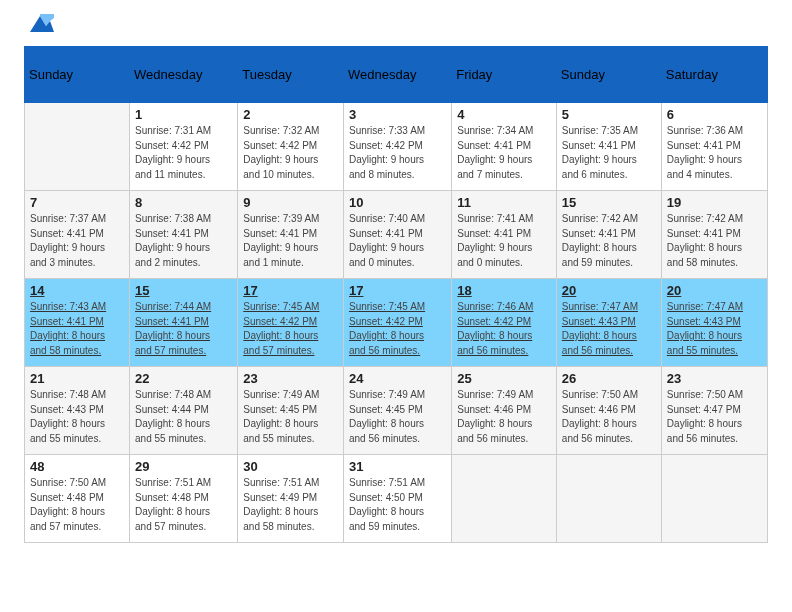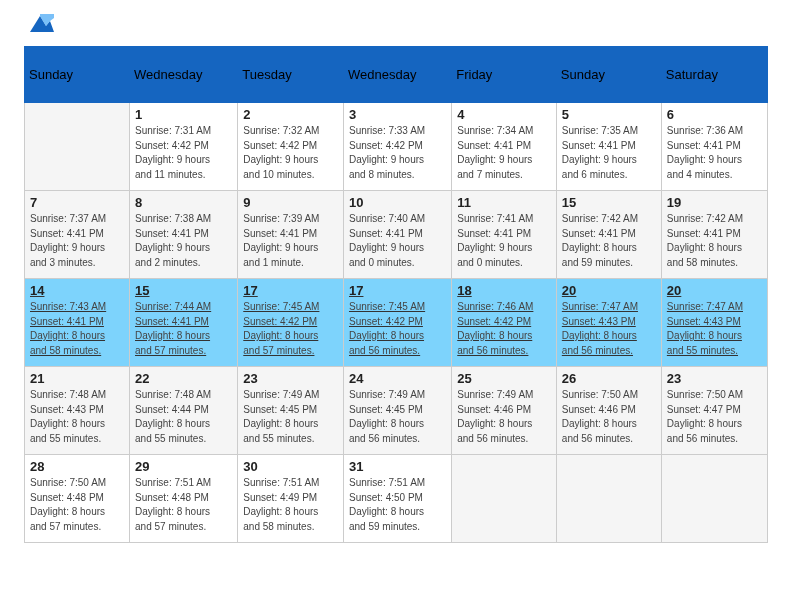--- a/index.html
+++ b/index.html
@@ -243,21 +243,21 @@
             <span class="day-num">26</span>
             <div class="day-info">Sunrise: 7:50 AM<br>Sunset: 4:46 PM<br>Daylight: 8 hours<br>and 56 minutes.</div>
           </td>
           <td>
             <span class="day-num">23</span>
             <div class="day-info">Sunrise: 7:50 AM<br>Sunset: 4:47 PM<br>Daylight: 8 hours<br>and 56 minutes.</div>
           </td>
         </tr>
         <tr class="row-week5">
           <td>
-            <span class="day-num">28</span>
+            <span class="day-num">48</span>
             <div class="day-info">Sunrise: 7:50 AM<br>Sunset: 4:48 PM<br>Daylight: 8 hours<br>and 57 minutes.</div>
           </td>
           <td>
             <span class="day-num">29</span>
             <div class="day-info">Sunrise: 7:51 AM<br>Sunset: 4:48 PM<br>Daylight: 8 hours<br>and 57 minutes.</div>
           </td>
           <td>
             <span class="day-num">30</span>
             <div class="day-info">Sunrise: 7:51 AM<br>Sunset: 4:49 PM<br>Daylight: 8 hours<br>and 58 minutes.</div>
           </td>

